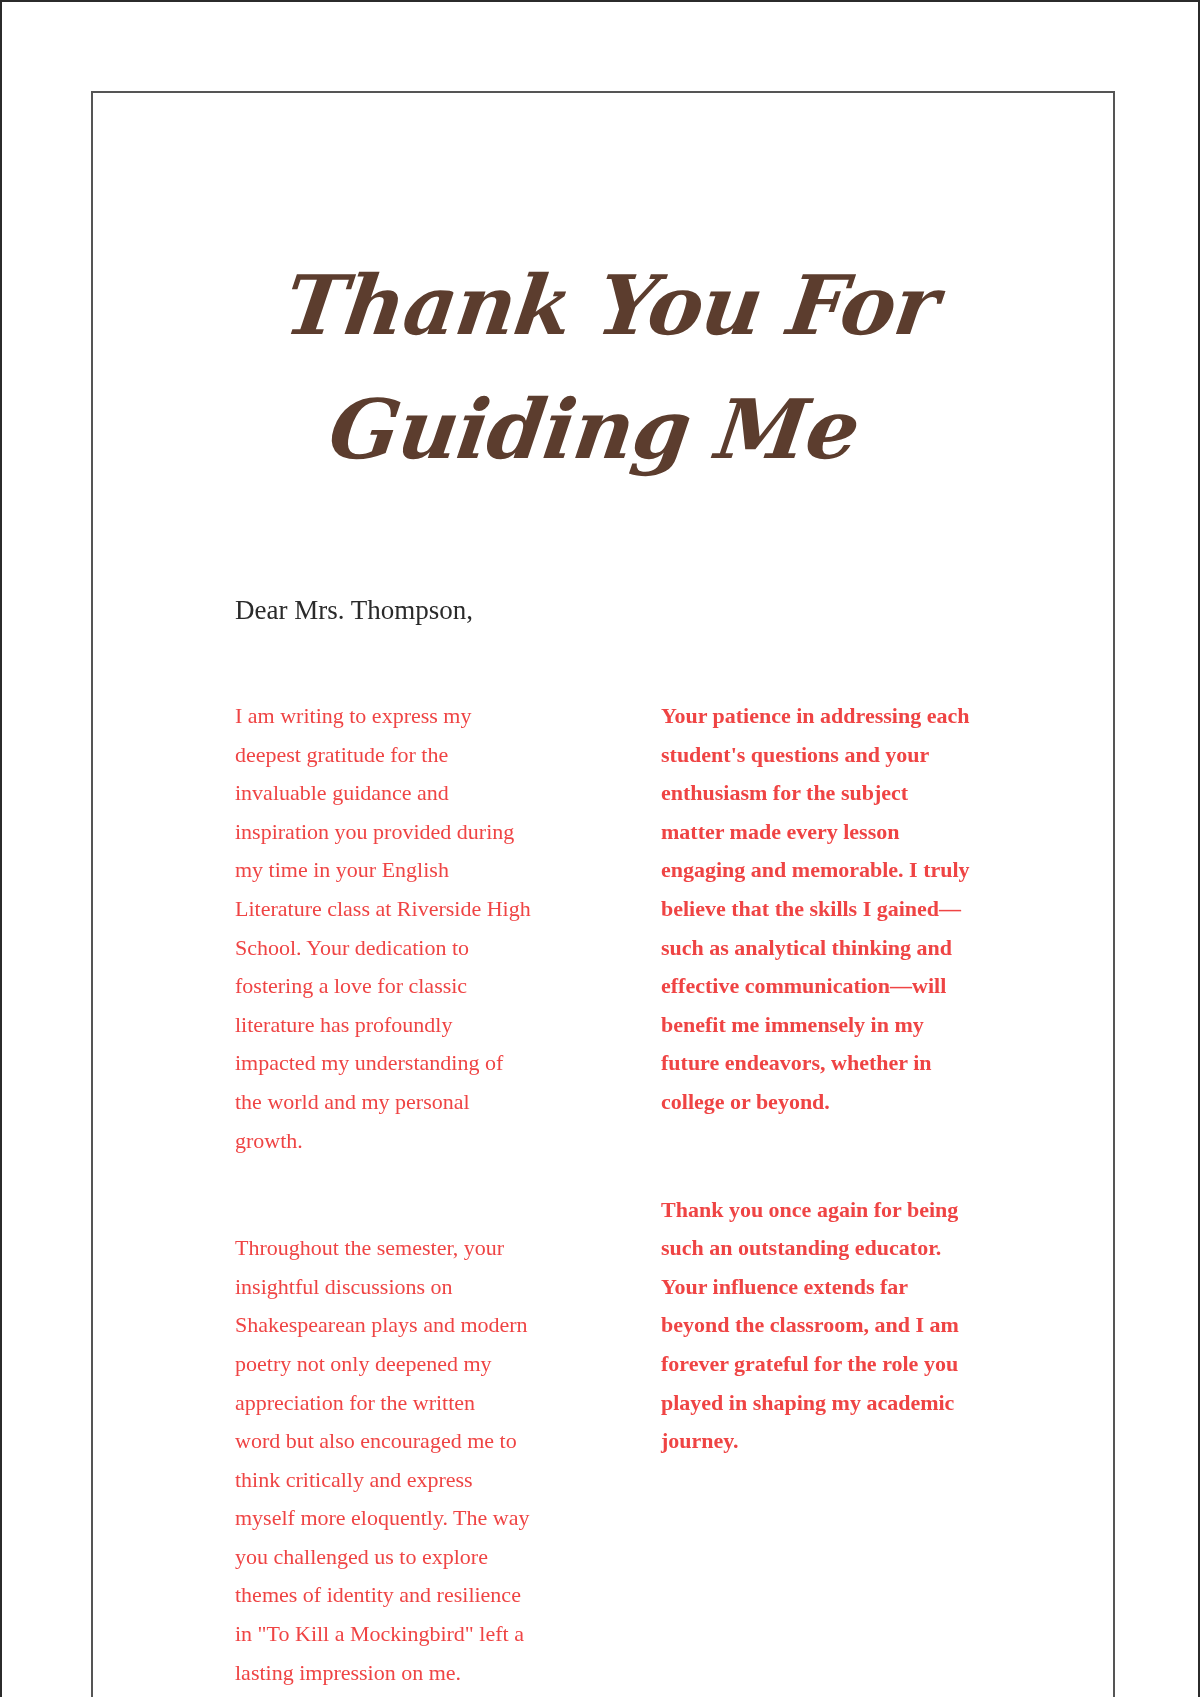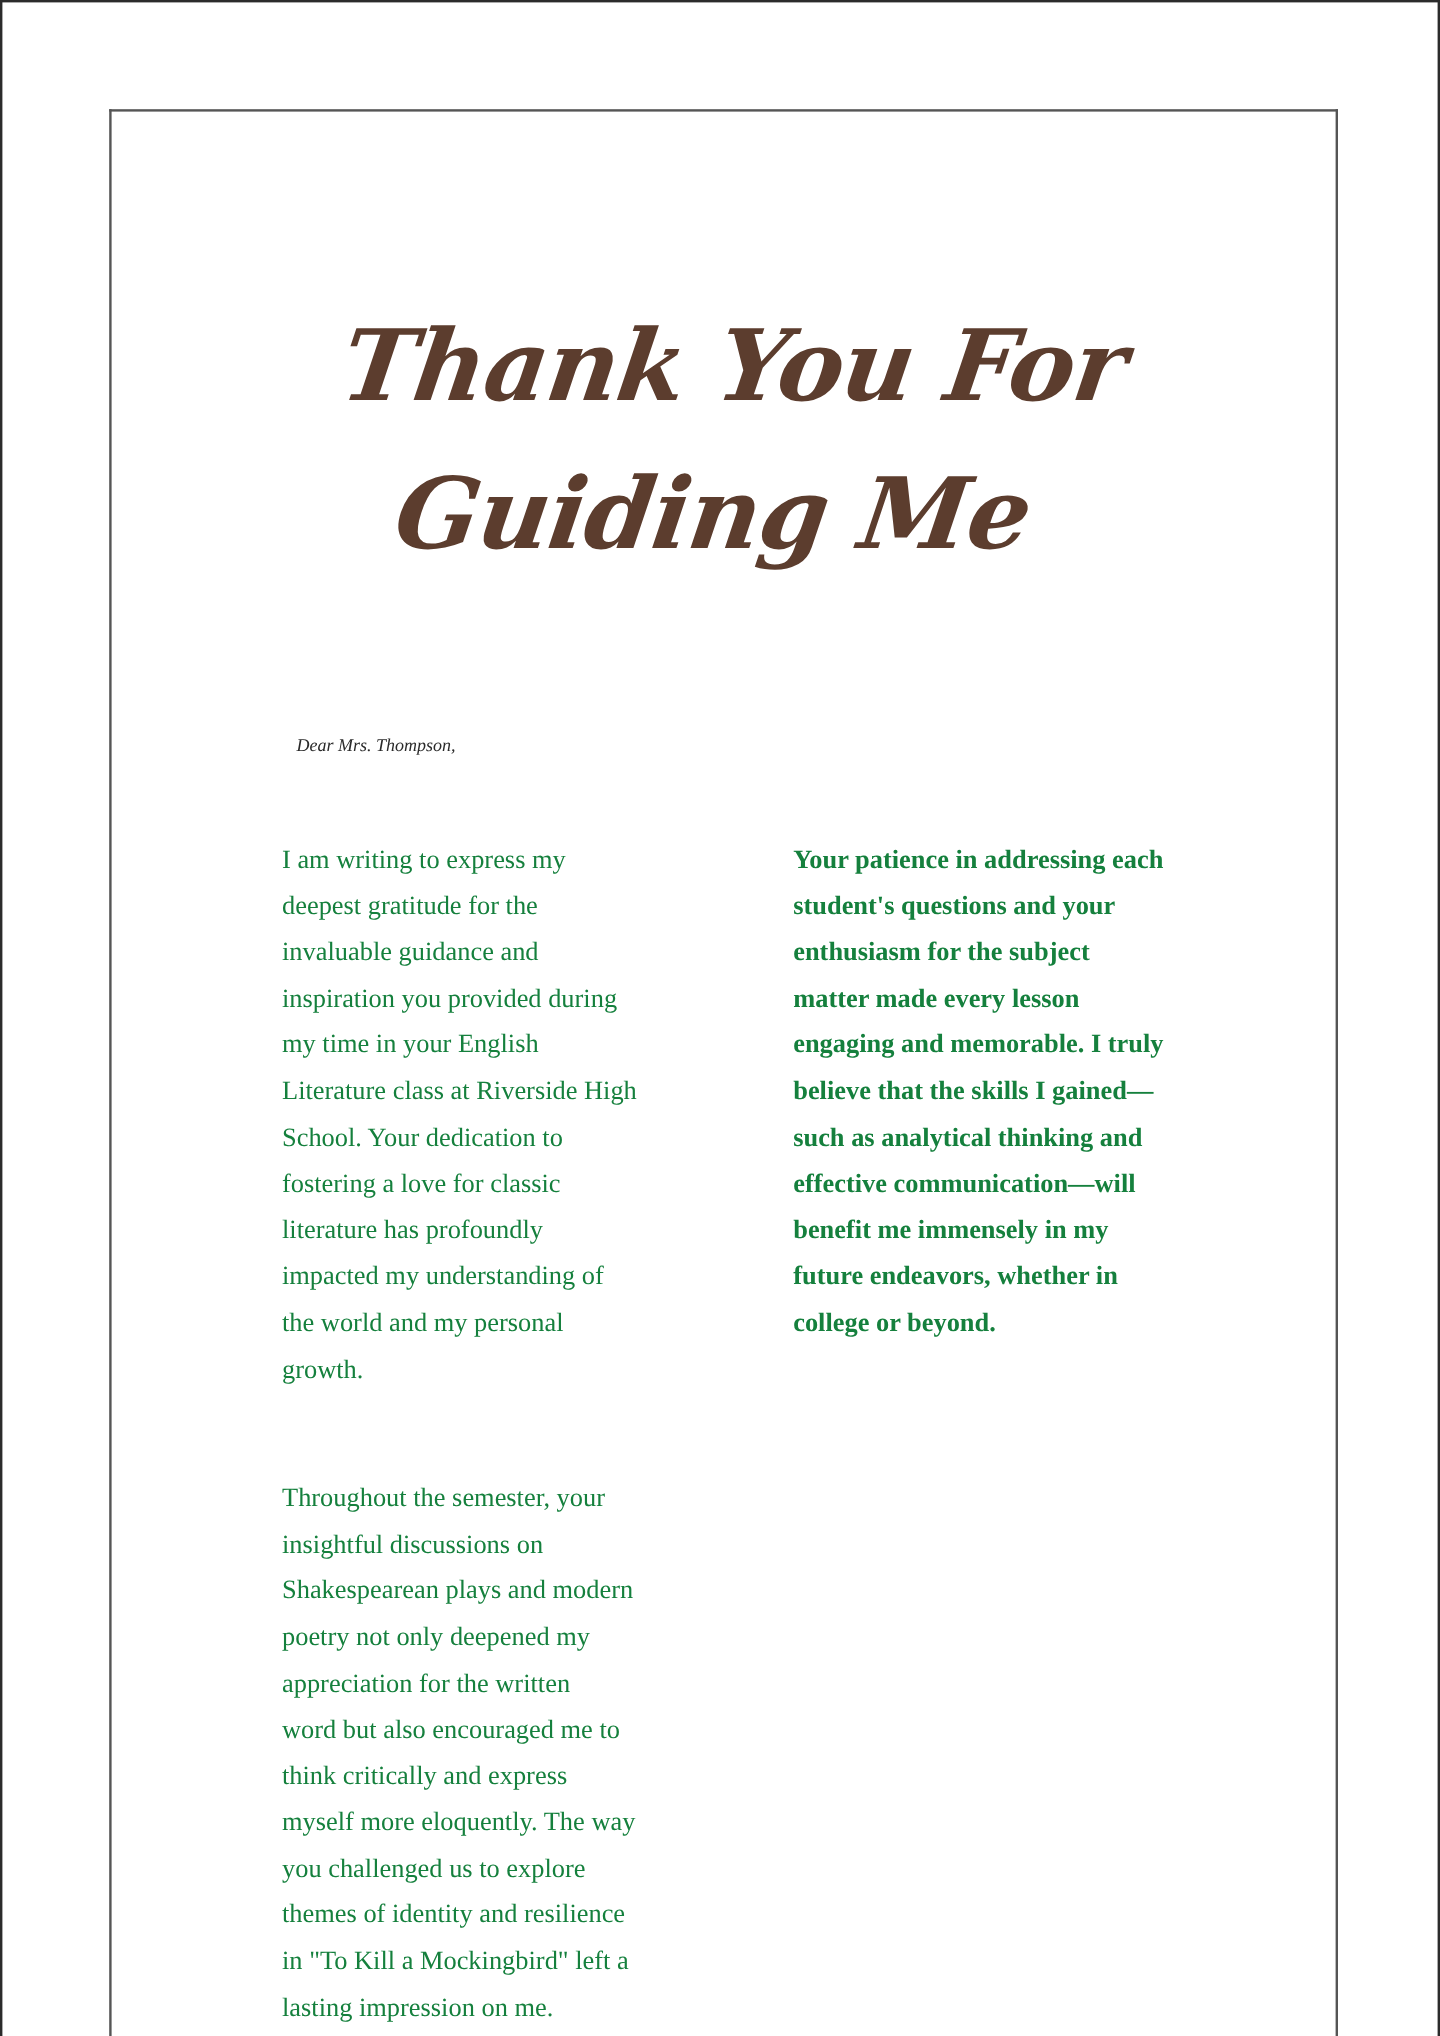--- a/index.html
+++ b/index.html
@@ -49,39 +49,38 @@
       font-size: 82px;
       line-height: 124px;
       letter-spacing: -1px;
       transform: skewX(-8deg);
     }
     .title span { display: block; }
     .salutation {
       position: absolute;
       left: 142px;
       top: 498px;
-      margin: 12px;
+      margin: 0;
       font-family: "Liberation Serif", serif;
-      font-size: 15px;
+      font-size: 27px;
       color: #2a2a2a;
       line-height: 38.6px;
-      font-style: italic;
     }
     .column {
       position: absolute;
       top: 604px;
       width: 340px;
     }
     .col-left { left: 142px; }
     .col-right { left: 568px; font-weight: bold; }
     .para {
       margin: 0 0 69px 0;
       font-family: "Liberation Serif", serif;
       font-size: 22px;
-      color: #15803d;
+      color: #ef4444;
       line-height: 38.6px;
       white-space: pre-line;
     }
   </style>
 </head>
 <body>
 
 <div class="outer-frame">
   <div class="card">
 
@@ -124,16 +123,23 @@
 student's questions and your
 enthusiasm for the subject
 matter made every lesson
 engaging and memorable. I truly
 believe that the skills I gained—
 such as analytical thinking and
 effective communication—will
 benefit me immensely in my
 future endeavors, whether in
 college or beyond.</p>
+      <p class="para">Thank you once again for being
+such an outstanding educator.
+Your influence extends far
+beyond the classroom, and I am
+forever grateful for the role you
+played in shaping my academic
+journey.</p>
     </div>
 
   </div>
 </div>
 
 </body></html>

